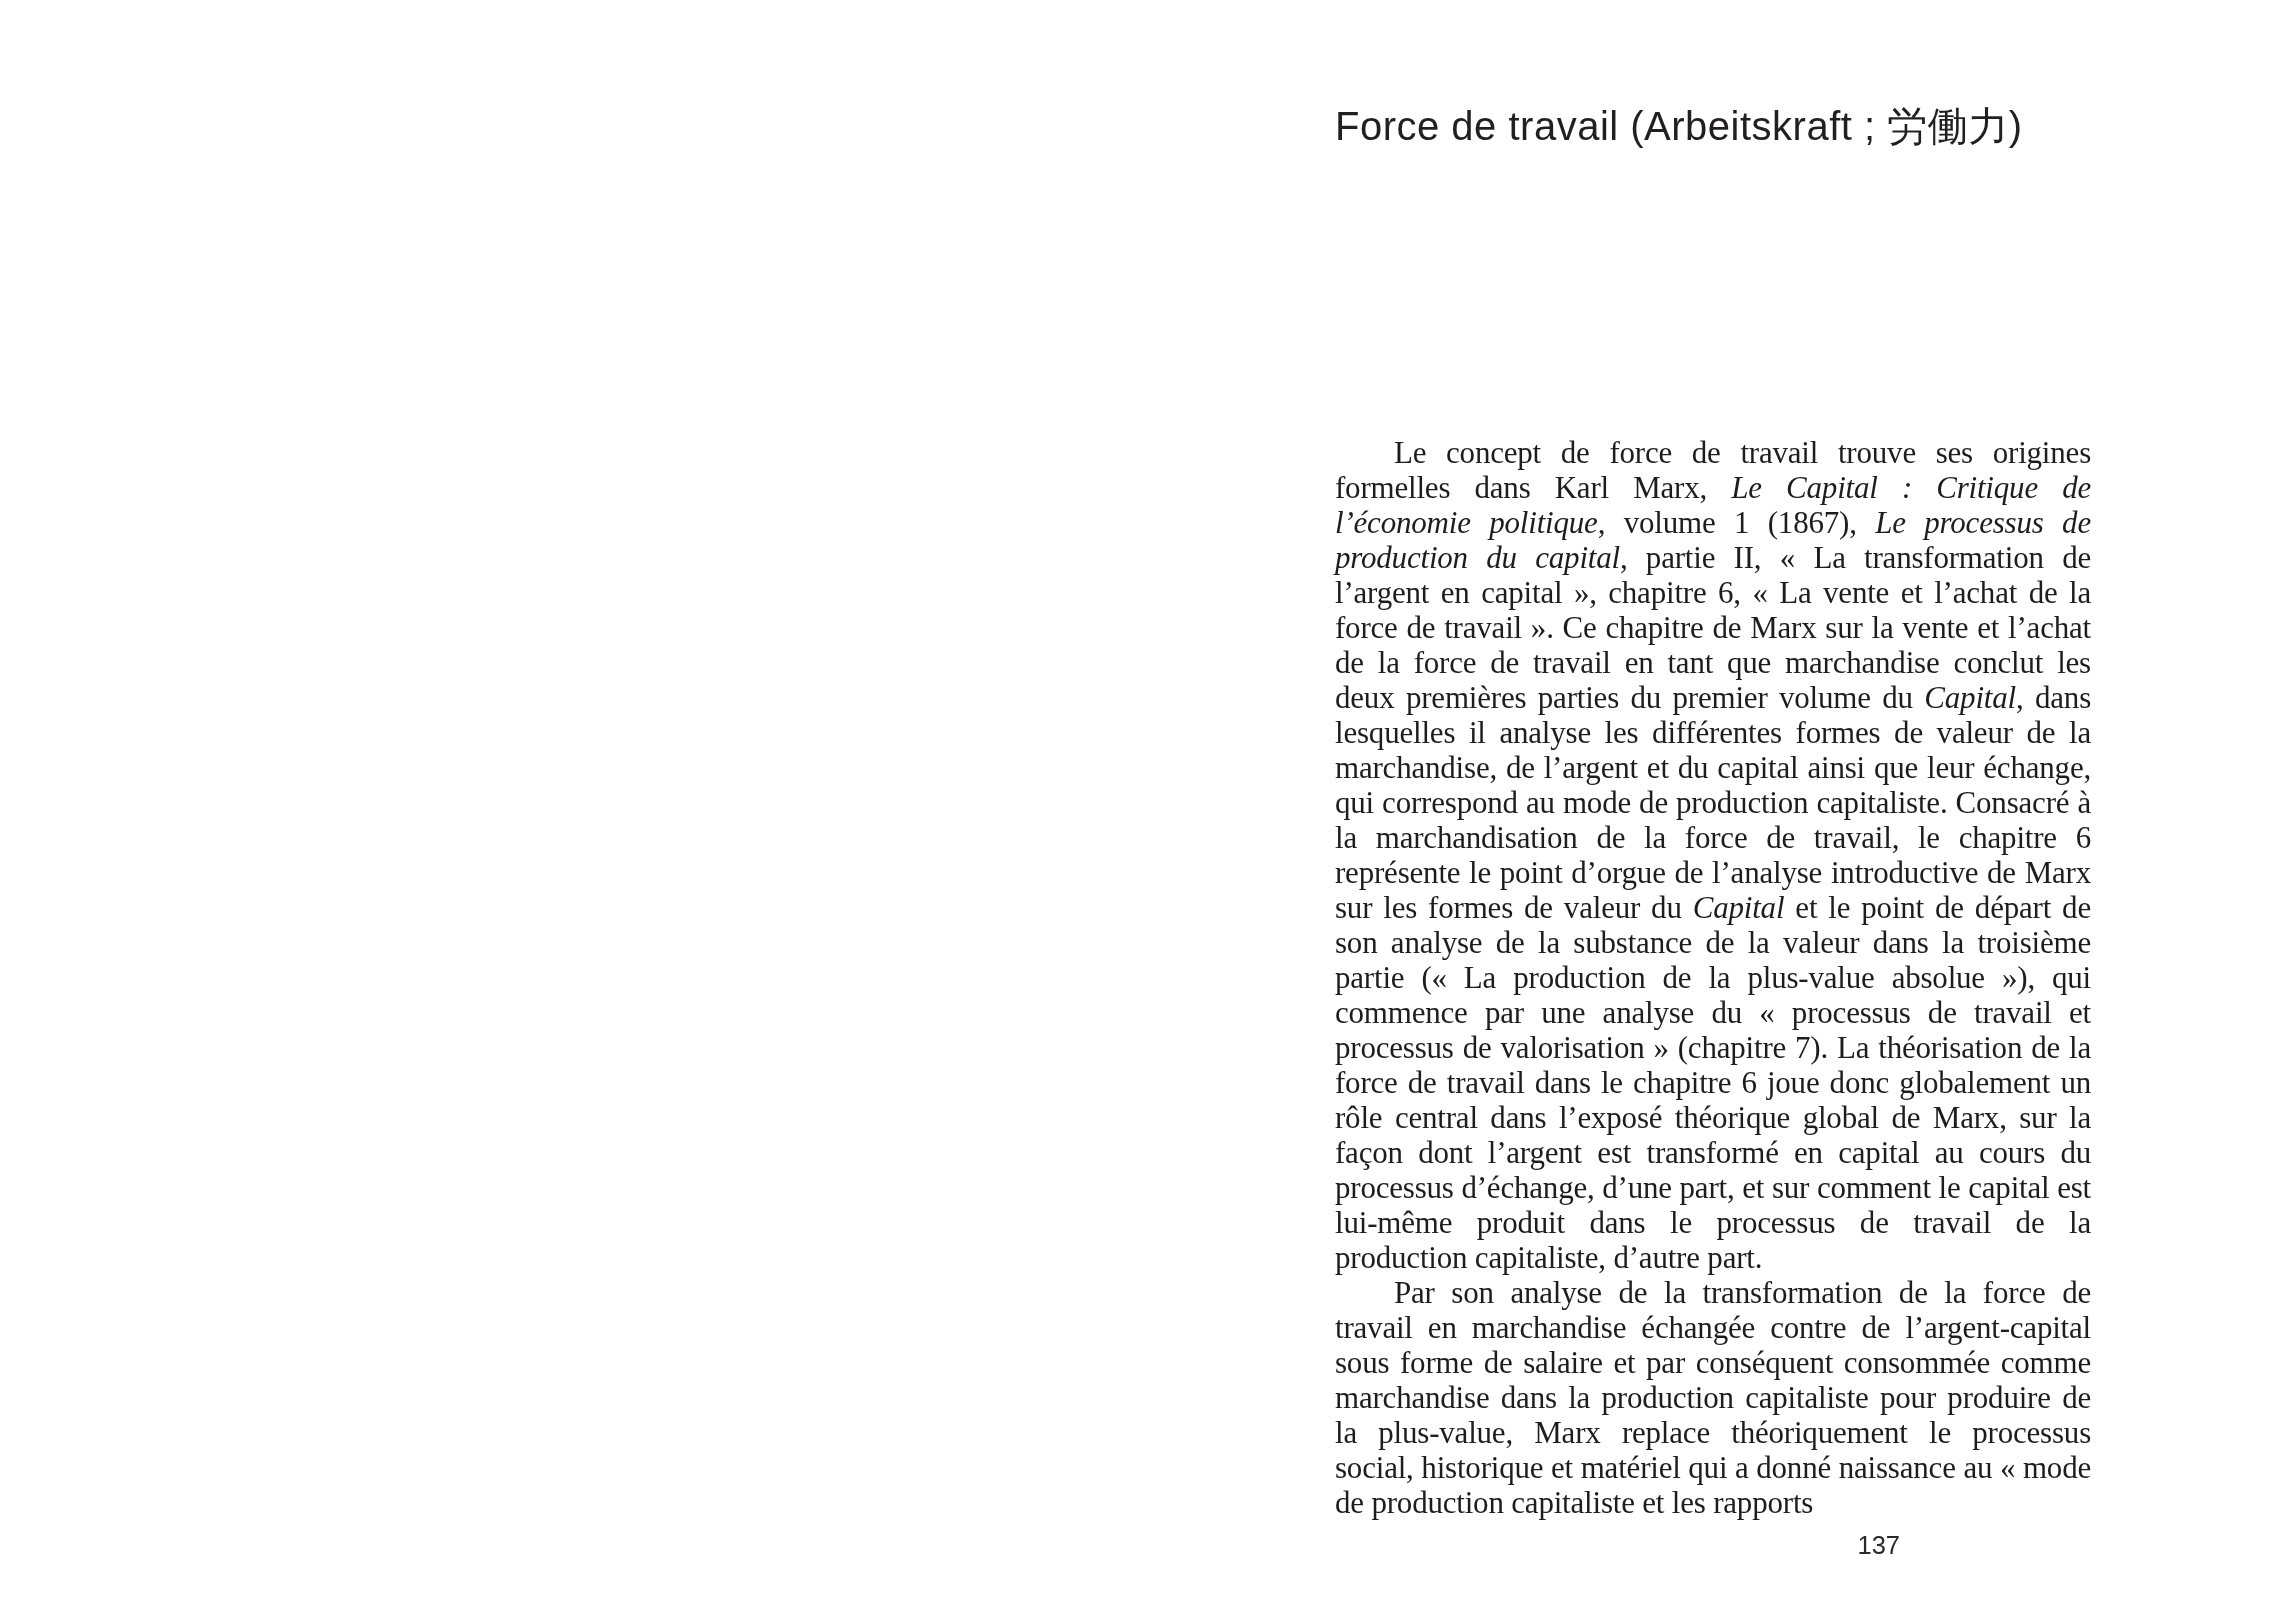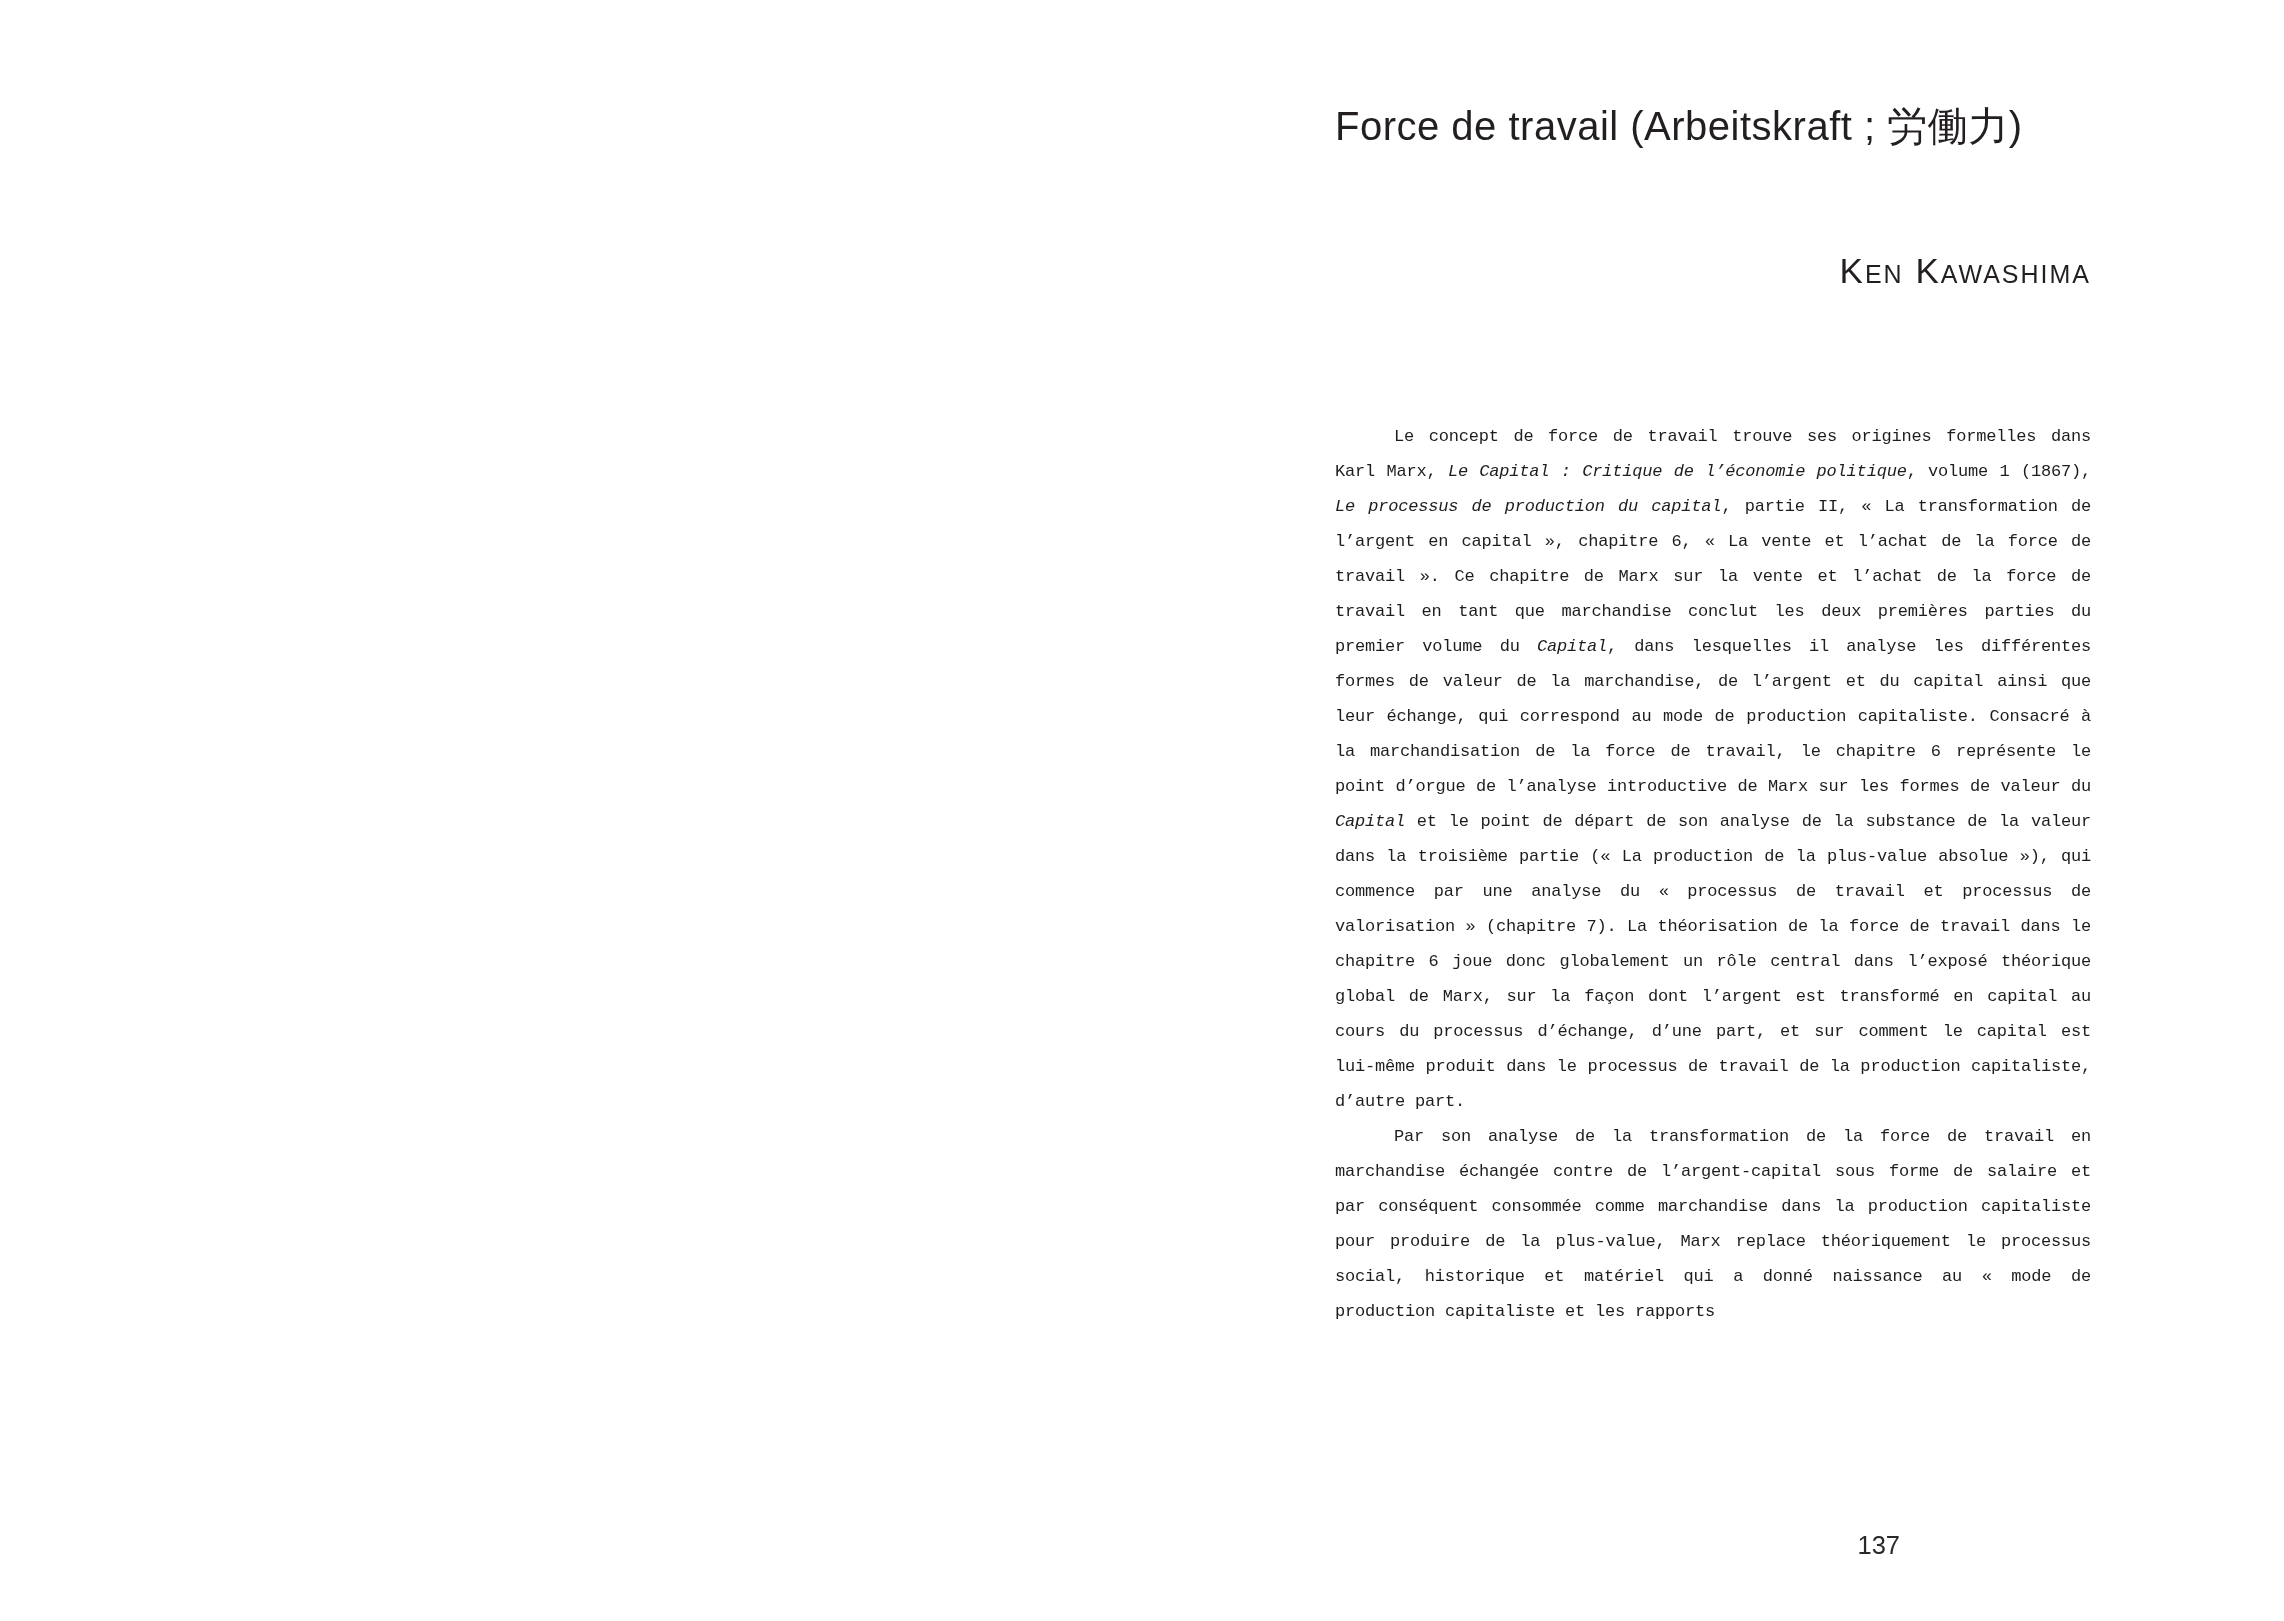--- a/index.html
+++ b/index.html
@@ -50,24 +50,24 @@
     font-variant: small-caps;
     font-weight: 400;
     font-size: 35px;
     letter-spacing: 2px;
     line-height: 1;
     color: #231f20;
   }
   .article-body {
     position: absolute;
     left: 193px;
-    top: 419px;
+    top: 435px;
     width: 756px;
-    font-family: Liberation Mono, monospace;
-    font-size: 17px;
+    font-family: Liberation Serif, serif;
+    font-size: 31px;
     line-height: 35px;
     text-align: justify;
     letter-spacing: -0.2px;
     hyphens: auto;
     -webkit-hyphens: auto;
     color: #1f1c1d;
   }
   .article-body p {
     margin: 0;
     text-indent: 59px;
@@ -88,21 +88,20 @@
     margin-top: 39px;
   }
 </style>
 </head>
 <body>
 
 <div class="spread">
   <div class="left-page"></div>
   <div class="right-page">
     <h1 class="page-title">Force de travail (Arbeitskraft ; 労働力)</h1>
-    <div class="author-name">Ken Kawashima</div>
     <div class="article-body">
         <p><span>Le concept de force de travail trouve ses origines formelles dans Karl Marx, </span><em>Le Capital : Critique de l’économie politique</em><span>, volume 1 (1867), </span><em>Le processus de production du capital</em><span>, partie II, « La transformation de l’argent en capital », chapitre 6, « La vente et l’achat de la force de travail ». Ce chapitre de Marx sur la vente et l’achat de la force de travail en tant que marchandise conclut les deux premières parties du premier volume du </span><em>Capital</em><span>, dans lesquelles il analyse les différentes formes de valeur de la marchandise, de l’argent et du capital ainsi que leur échange, qui correspond au mode de production capitaliste. Consacré à la marchandisation de la force de travail, le chapitre 6 représente le point d’orgue de l’analyse introductive de Marx sur les formes de valeur du </span><em>Capital</em><span> et le point de départ de son analyse de la substance de la valeur dans la troisième partie (« La production de la plus-value absolue »), qui commence par une analyse du « processus de travail et processus de valorisation » (chapitre 7). La théorisation de la force de travail dans le chapitre 6 joue donc globalement un rôle central dans l’exposé théorique global de Marx, sur la façon dont l’argent est transformé en capital au cours du processus d’échange, d’une part, et sur comment le capital est lui-même produit dans le processus de travail de la production capitaliste, d’autre part.</span></p>
         <p><span>Par son analyse de la transformation de la force de travail en marchandise échangée contre de l’argent-capital sous forme de salaire et par conséquent consommée comme marchandise dans la production capitaliste pour produire de la plus-value, Marx replace théoriquement le processus social, historique et matériel qui a donné naissance au « mode de production capitaliste et les rapports</span></p>
       </div>
     <div class="page-number">137</div>
   </div>
 </div>
 
 
 </body></html>

